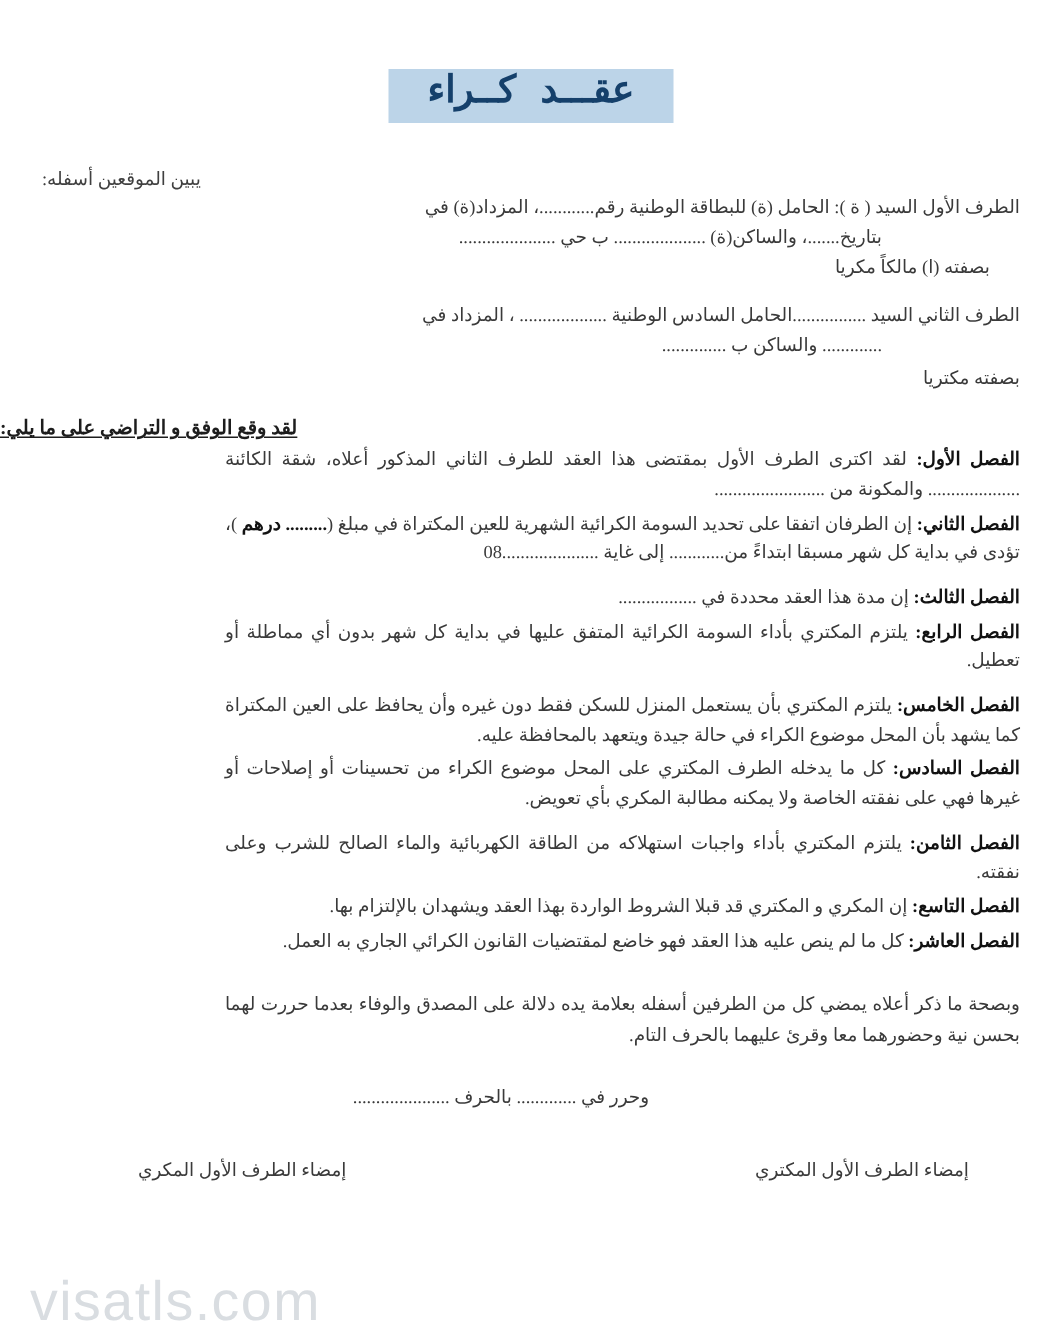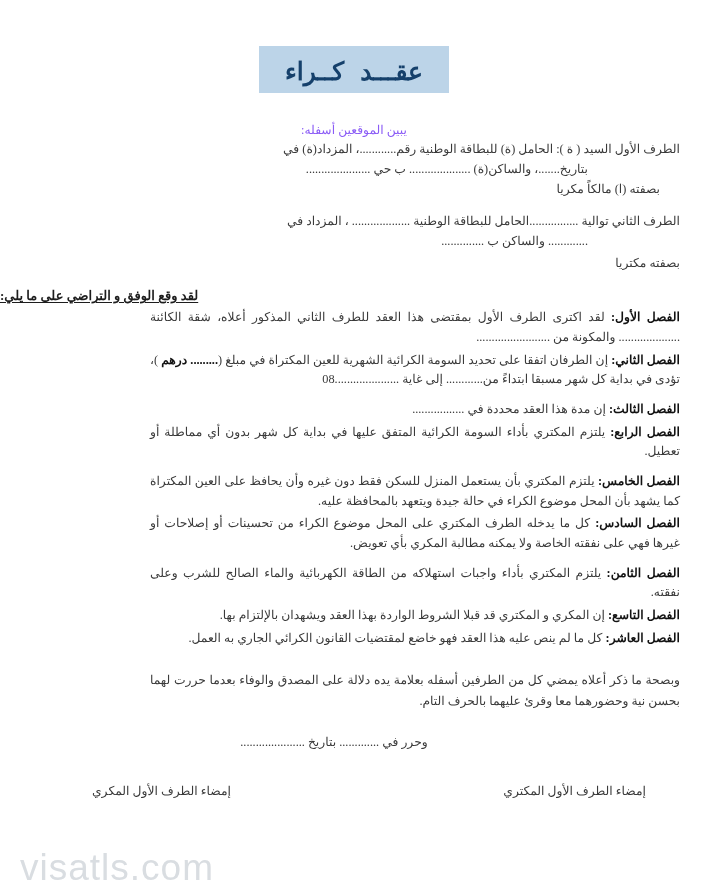--- a/index.html
+++ b/index.html
@@ -29,40 +29,40 @@
     margin-bottom: 30px;
   }
   .doc-title {
     display: inline-block;
     background: #bcd4e8;
     color: #15406b;
     font-size: 25px;
     font-weight: bold;
     letter-spacing: 4px;
     word-spacing: 10px;
-    padding: 12px 26px 6px 26px;
+    padding: 1px 26px 6px 26px;
     line-height: 1.15;
     font-family: "Liberation Serif", "DejaVu Serif", serif;
   }
 
   
   .block {
     direction: rtl;
     text-align: justify;
     text-align-last: right;
     font-size: 12.3px;
     line-height: 1.62;
     color: #3a3a3a;
   }
 
   .intro-line {
     margin: 0 28px 2px 28px;
-    text-align: center;
-    font-size: 12.3px;
-    color: #8b5cf6;
+    text-align: left;
+    font-size: 12.3px;
+    color: #404040;
   }
 
   .party-block {
     margin: 0 28px 0 150px;
     text-align: justify;
     text-align-last: right;
   }
   .party-block.second {
     margin: 0 28px 0 110px;
   }
@@ -170,21 +170,21 @@
 
   <div class="block party-block">
     <div>الطرف الأول السيد ( ة ): الحامل (ة) للبطاقة الوطنية رقم............، المزداد(ة) في</div>
     <div class="indent-right">بتاريخ.......، والساكن(ة) .................... ب حي .....................</div>
   </div>
   <div class="block capacity">بصفته (ا) مالكاً مكريا</div>
 
   <div class="spacer-md"></div>
 
   <div class="block party-block second">
-    <div>الطرف الثاني توالية ................الحامل للبطاقة الوطنية ................... ، المزداد في</div>
+    <div>الطرف الثاني السيد ................الحامل السادس الوطنية ................... ، المزداد في</div>
     <div class="indent-right">............. والساكن ب ..............</div>
   </div>
   <div class="block capacity second">بصفته مكتريا</div>
 
   <div class="agree-line">لقد وقع الوفق و التراضي على ما يلي:</div>
 
   <div class="articles">
 
     <p class="article"><span class="lbl">الفصل الأول:</span><span> لقد اكترى الطرف الأول بمقتضى هذا العقد للطرف الثاني المذكور أعلاه، شقة الكائنة .................... والمكونة من ........................</span></p>
 
@@ -208,21 +208,21 @@
     <p class="article"><span class="lbl">الفصل الثامن:</span><span> يلتزم المكتري بأداء واجبات استهلاكه من الطاقة الكهربائية والماء الصالح للشرب وعلى نفقته.</span></p>
 
     <p class="article"><span class="lbl">الفصل التاسع:</span><span> إن المكري و المكتري قد قبلا الشروط الواردة بهذا العقد ويشهدان بالإلتزام بها.</span></p>
 
     <p class="article"><span class="lbl">الفصل العاشر:</span><span> كل ما لم ينص عليه هذا العقد فهو خاضع لمقتضيات القانون الكرائي الجاري به العمل.</span></p>
 
   </div>
 
   <div class="closing">وبصحة ما ذكر أعلاه يمضي كل من الطرفين أسفله بعلامة يده دلالة على المصدق والوفاء بعدما حررت لهما بحسن نية وحضورهما معا وقرئ عليهما بالحرف التام.</div>
 
-  <div class="date-line">وحرر في ............. بتاريخ .....................</div>
+  <div class="date-line">وحرر في ............. بالحرف .....................</div>
 
   <div class="signatures">
     <div class="sig">إمضاء الطرف الأول المكري</div>
     <div class="sig">إمضاء الطرف الأول المكتري</div>
   </div>
 
   <div class="watermark">visatls.com</div>
 
 </div>
 

